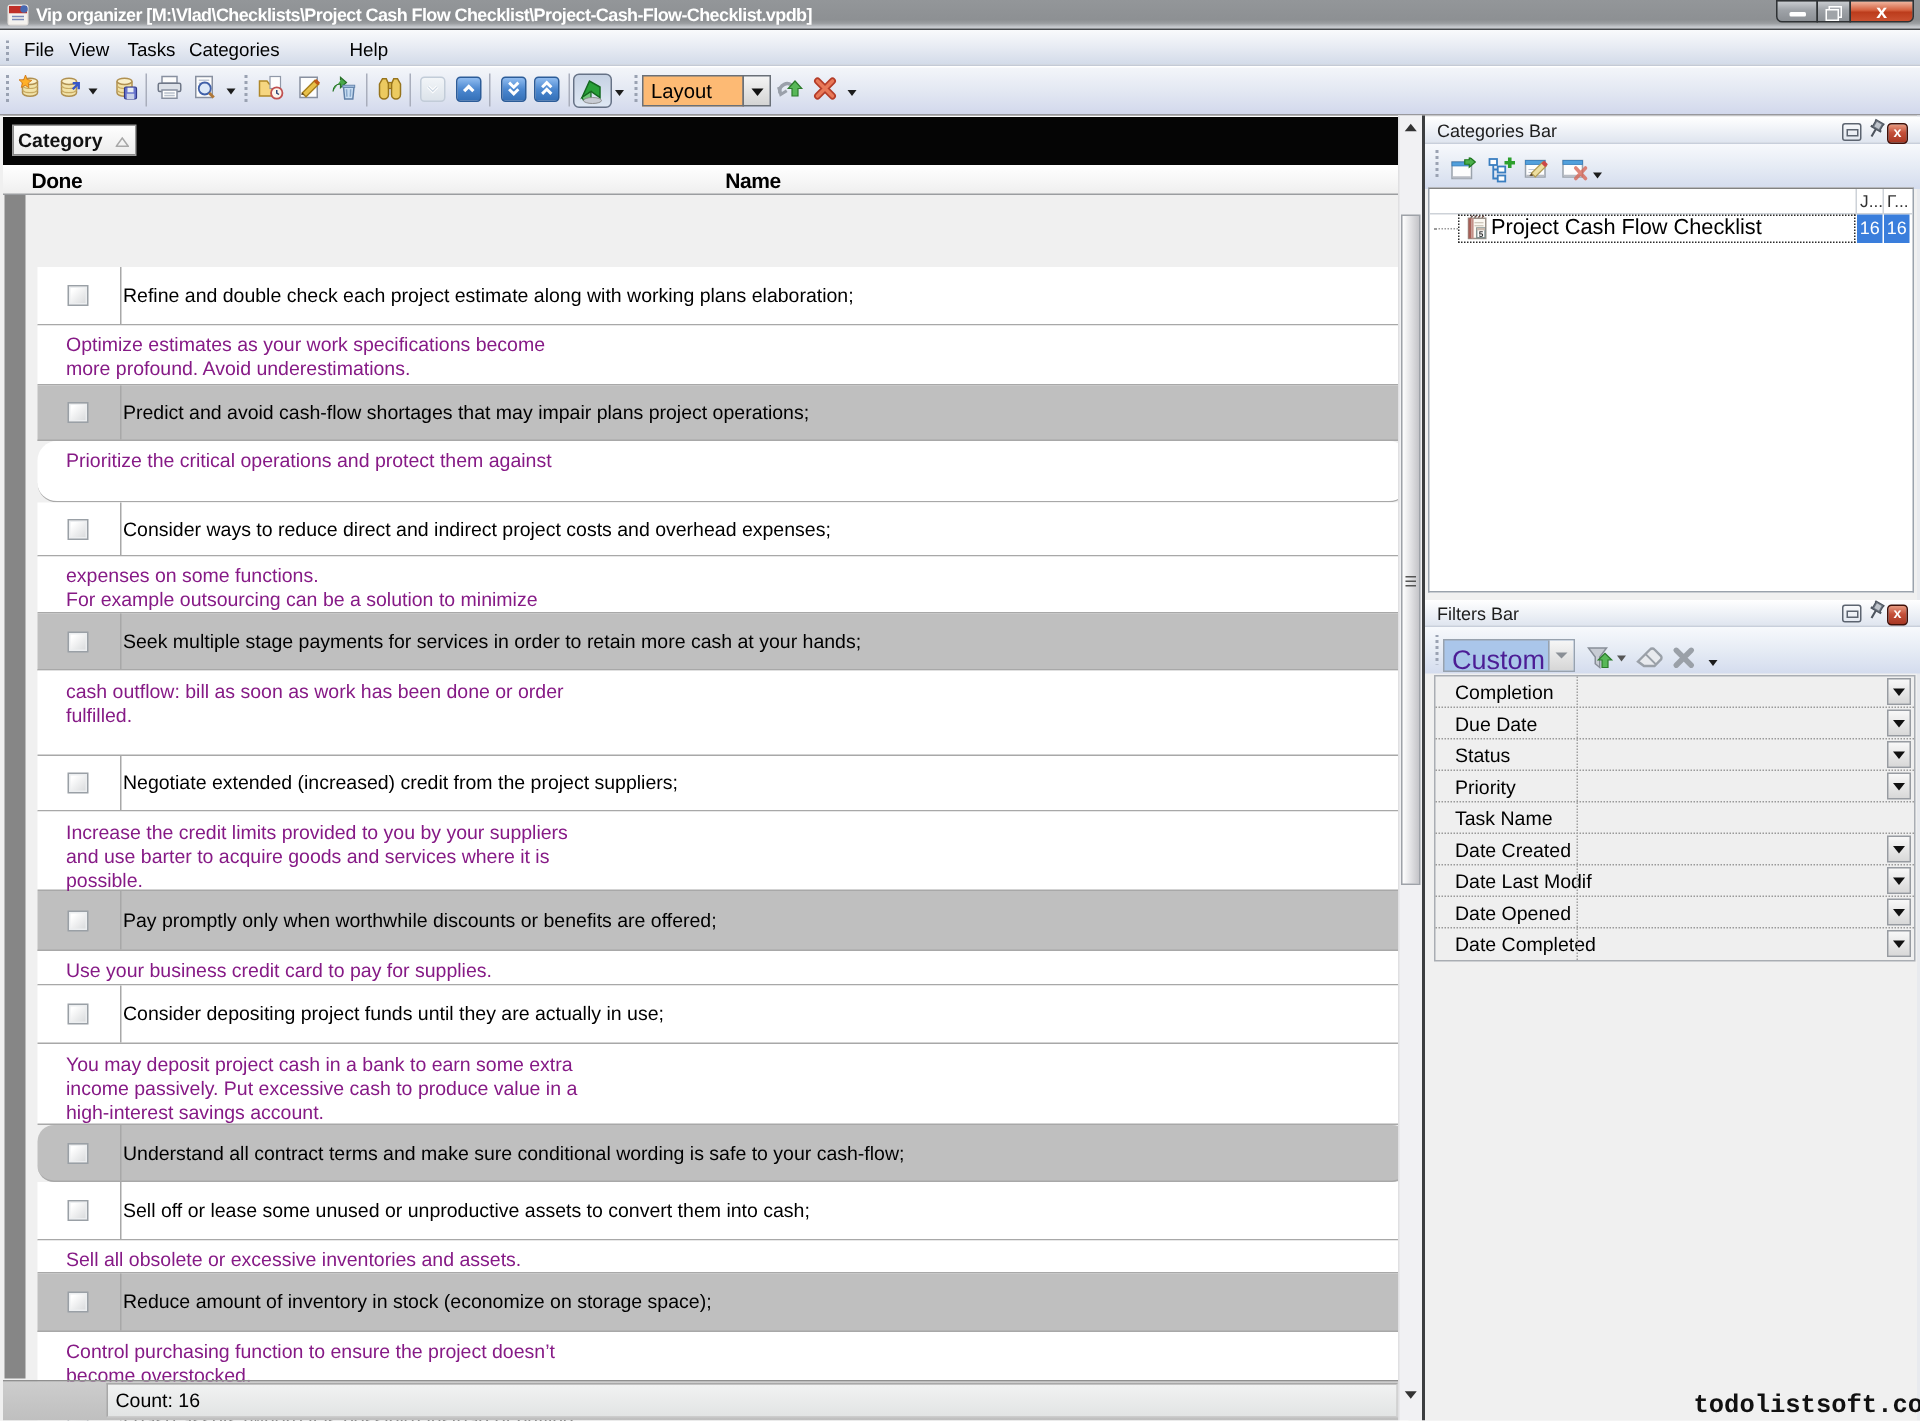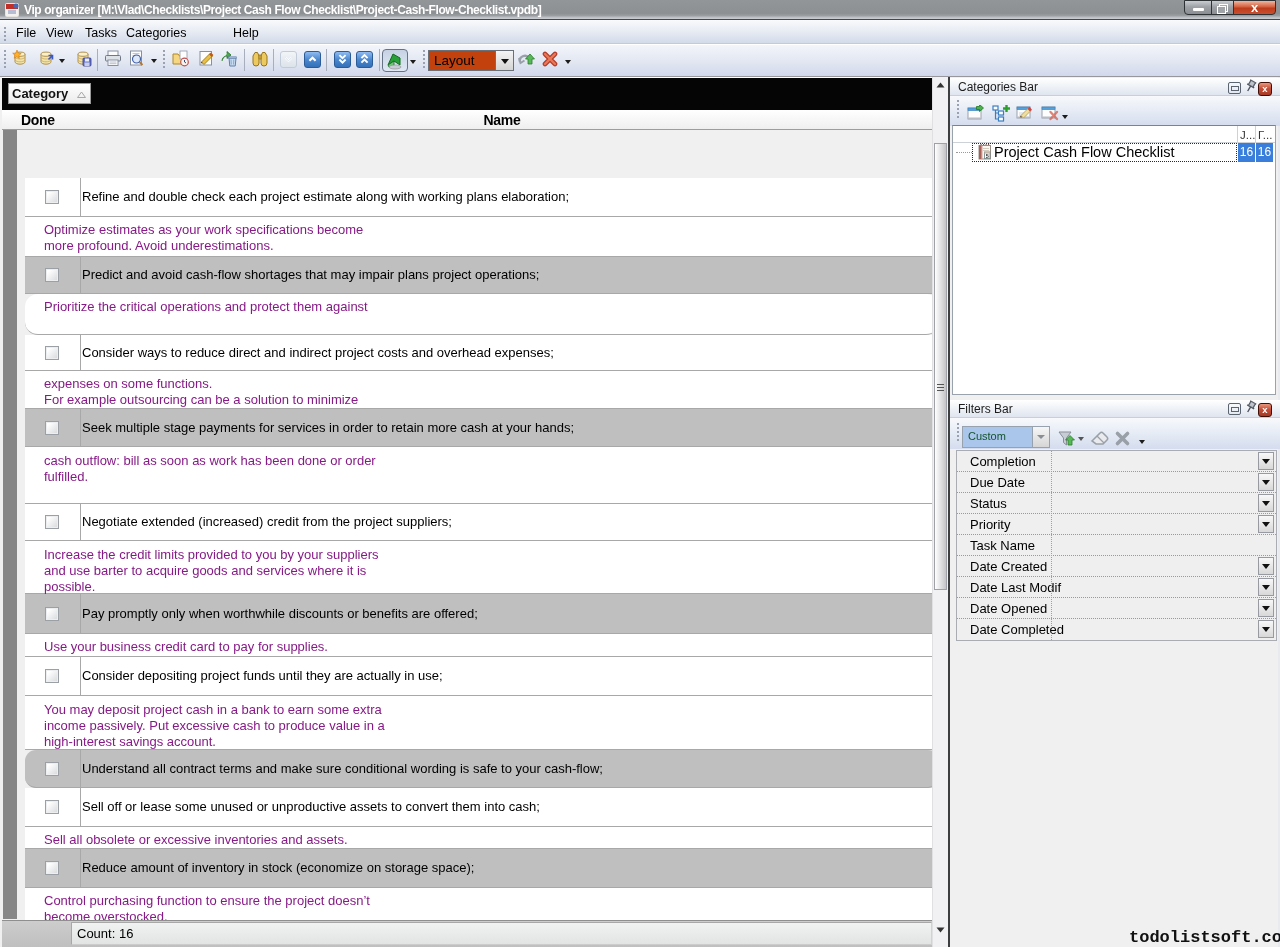--- a/index.html
+++ b/index.html
@@ -175,21 +175,21 @@
           <path d="M5 7 L8.5 3.5 L12 7 M5 12 L8.5 8.5 L12 12" fill="none" stroke="#ffffff" stroke-width="2.2"></path>
         </svg></div>
 <div class="abs tsep" style="left:379px;top:49px;"></div>
 <div class="abs" style="left:382px;top:49px;width:26px;height:23px;background:linear-gradient(#c6d2e4,#dfe8f4);border:1px solid #667286;border-radius:4px;box-sizing:border-box;"><svg width="24" height="21" viewBox="0 0 24 21">
           <path d="M5 15 L10 4 L17 8 L17 15 L11 11 Z" fill="#28a038" stroke="#156820" stroke-width="1"></path>
           <path d="M5 15 L11 11 L11 17 L6 17 Z" fill="#70c878" stroke="#156820" stroke-width="0.8"></path>
           <ellipse cx="12" cy="17" rx="6" ry="2" fill="#c8ccd4" stroke="#888" stroke-width="0.6"></ellipse>
         </svg></div>
 <div class="abs dda" style="left:410px;top:60px;"></div>
 <div class="abs grip" style="left:423px;top:50px;"></div>
-<div class="abs" style="left:428px;top:50px;width:68px;height:21px;background:#c2410c;border:1px solid #6a7078;box-sizing:border-box;">
+<div class="abs" style="left:428px;top:50px;width:68px;height:21px;background:#fdba74;border:1px solid #6a7078;box-sizing:border-box;">
         <div style="position:absolute;left:5px;top:2px;font-size:13.5px;color:#000;">Layout</div>
       </div>
 <div class="abs" style="left:495px;top:50px;width:19px;height:21px;background:linear-gradient(#f4f4f4,#d4d4d4);border:1px solid #6a7078;box-sizing:border-box;">
         <div style="position:absolute;left:5px;top:8px;width:0;height:0;border-left:4px solid transparent;border-right:4px solid transparent;border-top:5px solid #111;"></div>
       </div>
 <svg class="abs" style="left:517px;top:50px;" width="20" height="18" viewBox="0 0 20 18">
         <path d="M3 12 a5 5 0 0 1 9-4" fill="none" stroke="#9aa0aa" stroke-width="2.4"></path>
         <path d="M2 8 l1.5 5 4-2.5" fill="none" stroke="#9aa0aa" stroke-width="2"></path>
         <path d="M12 13 v-5 h-2.5 l4.5-5 4.5 5 h-2.5 v5 Z" transform="translate(-1,1)" fill="#58b858" stroke="#2c7c2c" stroke-width="0.8"></path>
       </svg>
@@ -409,21 +409,21 @@
 <svg class="abs" style="left:1243px;top:399px;" width="15" height="17" viewBox="0 0 15 17">
         <g transform="rotate(30 7 8)">
           <path d="M4 2.5 h7 M5 2.5 v5 M10 2.5 v5 M3.5 7.5 h8 M7.5 7.5 v6" stroke="#4e555f" stroke-width="1.4" fill="none"></path>
           <path d="M5 2.5 h5 v5 h-5 Z" fill="#8a929e" fill-opacity="0.5"></path>
         </g>
       </svg>
 <div class="abs closebtn" style="left:1258px;top:403px;">x</div>
 <div class="abs ptool" style="top:418px;height:31px;"></div>
 <div class="abs grip" style="left:957px;top:423px;"></div>
 <div class="abs" style="left:962px;top:426px;width:88px;height:22px;border:1px solid #98a2ae;box-sizing:border-box;background:#aac6ea;">
-        <div style="position:absolute;left:5px;top:3px;font-size:11px;color:#14532d;">Custom</div>
+        <div style="position:absolute;left:5px;top:3px;font-size:18px;color:#4c1d95;">Custom</div>
         <div style="position:absolute;right:0;top:0;width:17px;height:20px;background:linear-gradient(#f6f6f6,#d6d6d6);border-left:1px solid #98a2ae;box-sizing:border-box;">
           <div style="position:absolute;left:4px;top:8px;width:0;height:0;border-left:4px solid transparent;border-right:4px solid transparent;border-top:4px solid #8a8f96;"></div>
         </div>
       </div>
 <svg class="abs" style="left:1057px;top:429px;" width="20" height="19" viewBox="0 0 20 19">
         <path d="M2 3 h12 l-4.5 6 v7 l-3 -2.5 v-4.5 Z" fill="#c8ccd4" stroke="#888e98" stroke-width="1"></path>
         <path d="M12 16 v-5 h-2.5 l4.5-4.5 4.5 4.5 h-2.5 v5 Z" transform="translate(-1,0)" fill="#58b858" stroke="#2c7c2c" stroke-width="0.8"></path>
       </svg>
 <div class="abs dda" style="left:1078px;top:437px;border-top-color:#555;"></div>
 <svg class="abs" style="left:1090px;top:430px;" width="22" height="17" viewBox="0 0 22 17">

